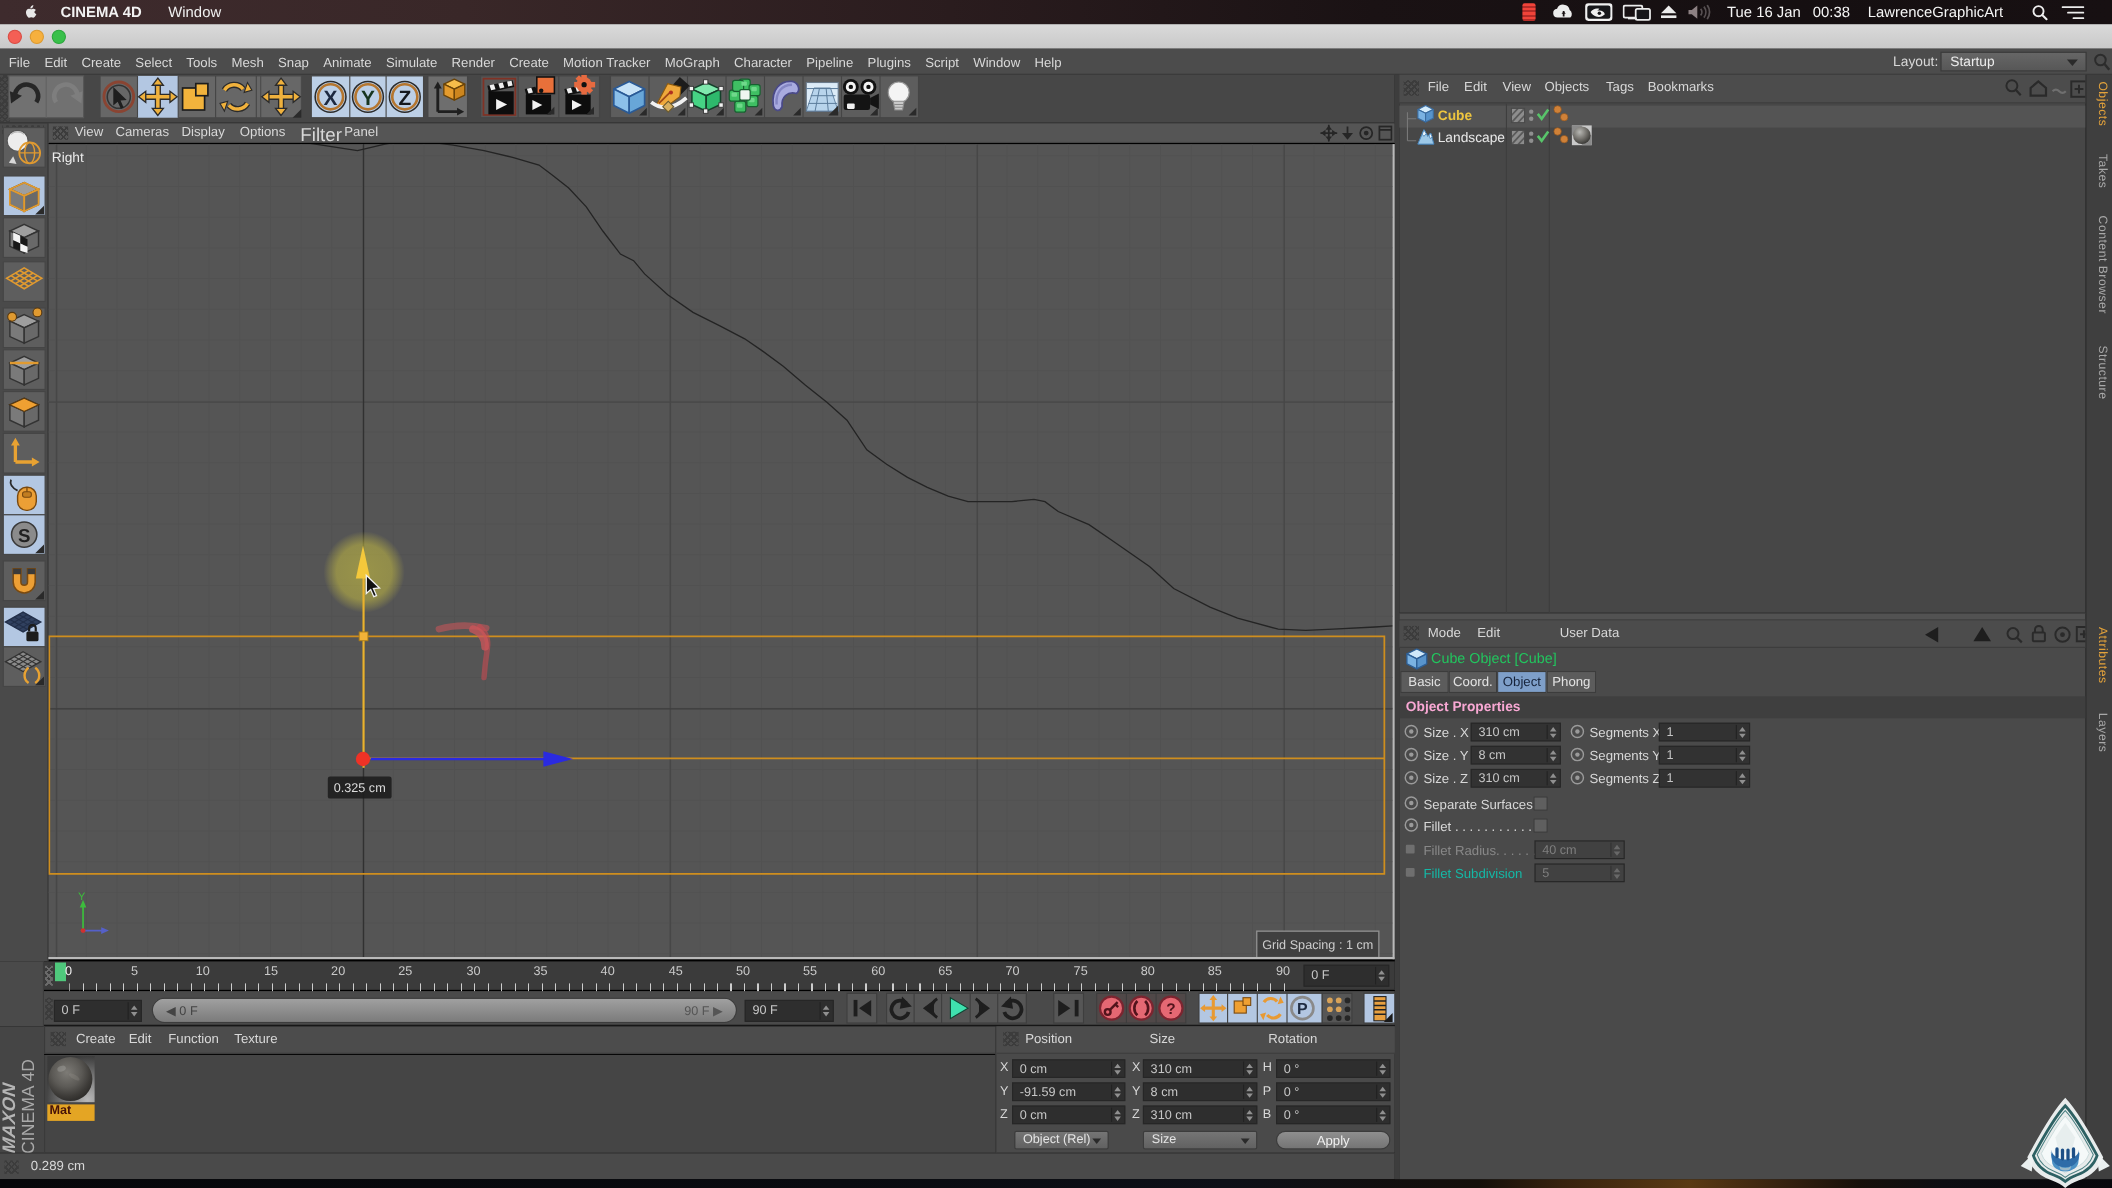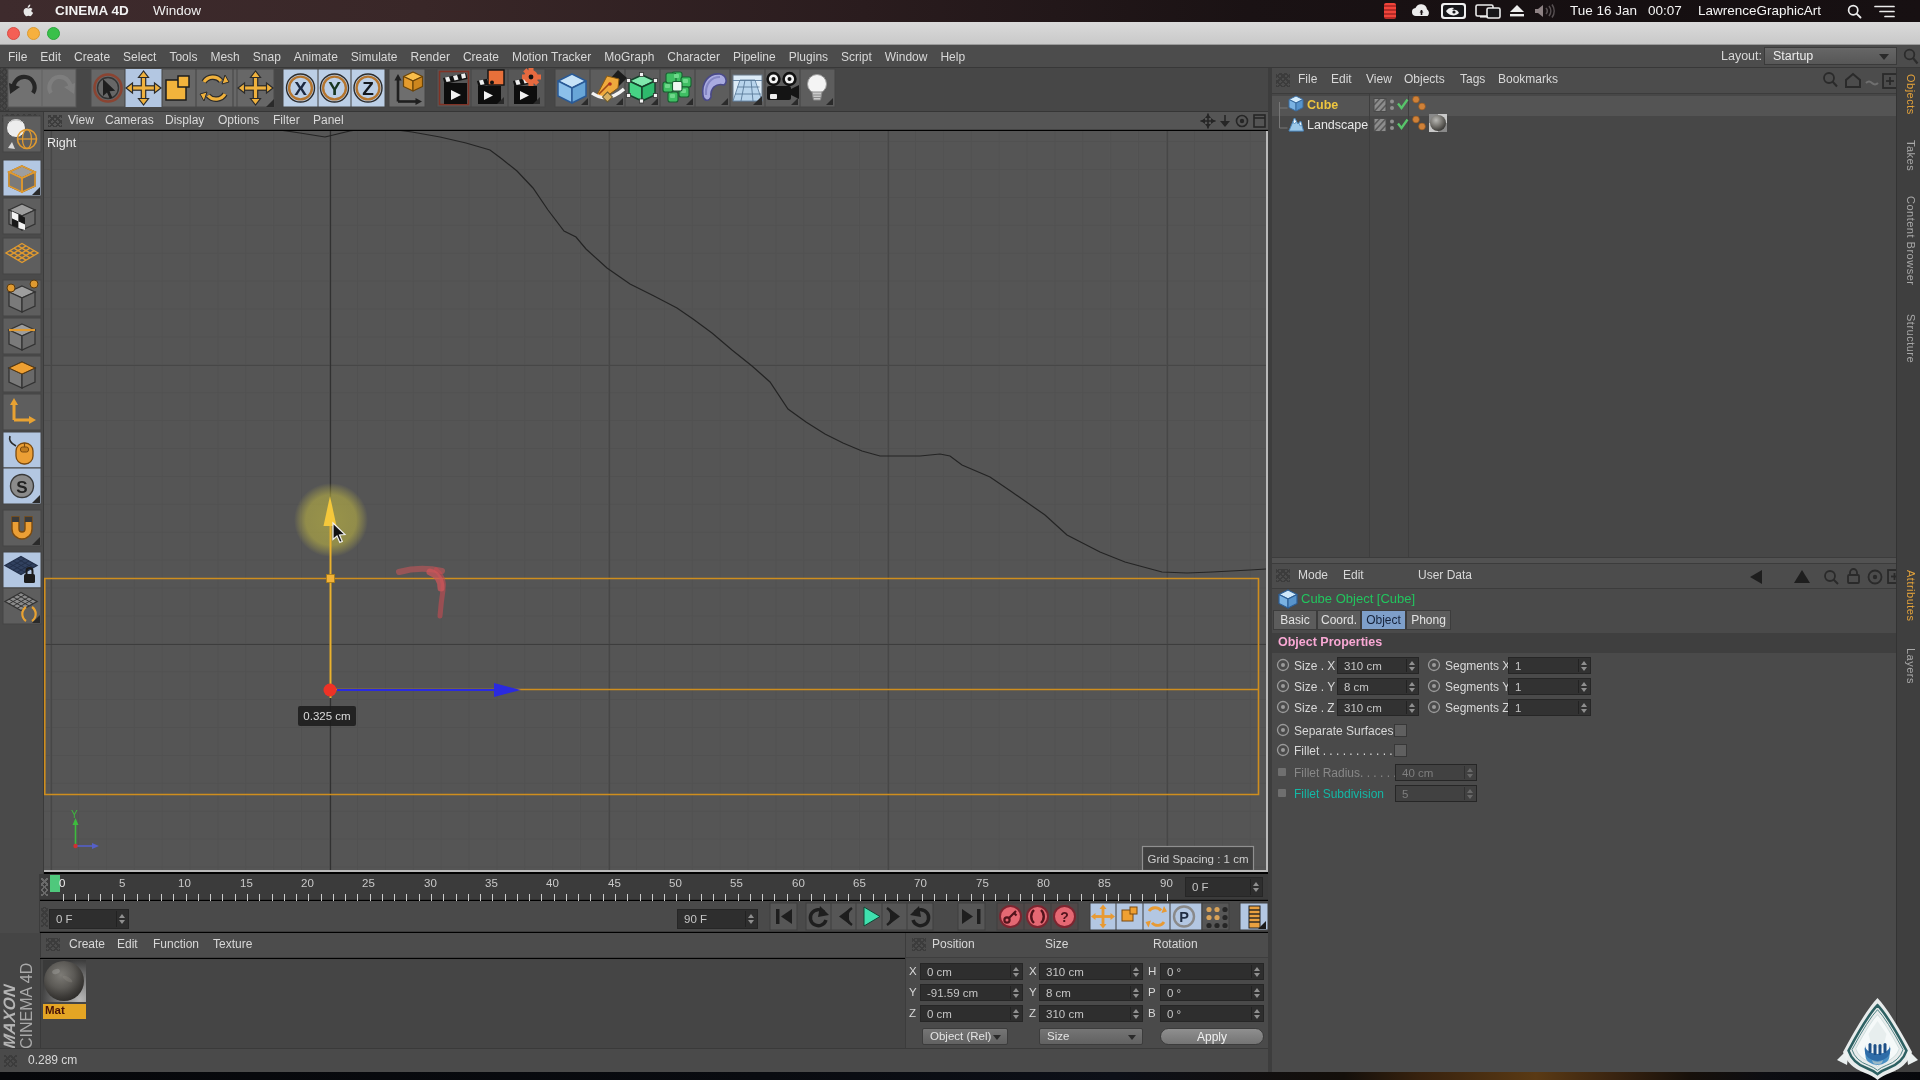--- a/index.html
+++ b/index.html
@@ -54,21 +54,21 @@
   </svg>
   <svg class="abs" style="left:1509px;top:4px" width="16" height="14" viewBox="0 0 16 14">
     <path fill="#ececec" d="M8 1l7 7H1z"></path>
       <rect x="1" y="10" width="14" height="2.4" fill="#ececec"></rect>
   </svg>
   <svg class="abs" style="left:1534px;top:4px" width="24" height="14" viewBox="0 0 24 14">
     <path fill="#8d8183" d="M1 5h3l5-4v12l-5-4H1z"></path>
     <path fill="none" stroke="#575052" stroke-width="1.6" d="M12 4a4.5 4.5 0 0 1 0 6 M15 2a8 8 0 0 1 0 10 M18 .5a11 11 0 0 1 0 13"></path>
   </svg>
   <span class="abs" style="left:1570px;top:3px;color:#f5f5f5;font-size:13.5px;">Tue 16 Jan</span>
-  <span class="abs" style="left:1648px;top:3px;color:#f5f5f5;font-size:13.5px;">00:07</span>
+  <span class="abs" style="left:1648px;top:3px;color:#f5f5f5;font-size:13.5px;">00:38</span>
   <span class="abs" style="left:1698px;top:3px;color:#f5f5f5;font-size:13.5px;">LawrenceGraphicArt</span>
   <svg class="abs" style="left:1847px;top:4px" width="15" height="15" viewBox="0 0 15 15">
     <circle cx="6.2" cy="6.2" r="4.6" fill="none" stroke="#ececec" stroke-width="1.7"></circle>
     <line x1="9.8" y1="9.8" x2="13.5" y2="13.5" stroke="#ececec" stroke-width="1.9" stroke-linecap="round"></line>
   </svg>
   <svg class="abs" style="left:1874px;top:5px" width="21" height="13" viewBox="0 0 21 13">
     <g stroke="#ececec" stroke-width="1.7" stroke-linecap="round">
       <line x1="1" y1="1.5" x2="20" y2="1.5"></line>
         <line x1="6" y1="6.5" x2="20" y2="6.5"></line>
         <line x1="11" y1="11.5" x2="20" y2="11.5"></line>
@@ -481,21 +481,21 @@
     <path d="M40,511 l-8,0 8,-8 Z" fill="#2a2a2a"></path>
   </svg>
 </div>
 
 <div class="abs" style="left:44px;top:112px;width:1224px;height:18px;background:#555;border-bottom:1px solid #444;">
   <div class="abs grip" style="left:4px;top:3px;width:14px;height:12px;"></div>
   <span class="abs mtxt" style="left:24px;top:1px;font-size:12px;">View</span>
   <span class="abs mtxt" style="left:61px;top:1px;font-size:12px;">Cameras</span>
   <span class="abs mtxt" style="left:121px;top:1px;font-size:12px;">Display</span>
   <span class="abs mtxt" style="left:174px;top:1px;font-size:12px;">Options</span>
-  <span class="abs mtxt" style="left:229px;top:1px;font-size:12px;">Filter</span>
+  <span class="abs mtxt" style="left:229px;top:1px;font-size:17px;">Filter</span>
   <span class="abs mtxt" style="left:269px;top:1px;font-size:12px;">Panel</span>
   <span class="abs mtxt" style="left:312px;top:1px;font-size:12px;margin-top:35px;">ProRender</span>
   <svg class="abs" style="left:1156px;top:1px" width="66" height="16" viewBox="0 0 66 16">
     <g stroke="#262626" stroke-width="1.6" fill="#262626">
       <path d="M8 1v14M1 8h14" stroke-linecap="round"></path>
       <path d="M8 1l-3 4h6zM8 15l-3-4h6zM1 8l4-3v6zM15 8l-4-3v6z" stroke="none"></path>
       <line x1="25" y1="2" x2="25" y2="9"></line>
       <path d="M25 14l-5-6h10z" stroke="none"></path>
       <circle cx="42" cy="8" r="5.5" fill="none"></circle>
       <circle cx="42" cy="8" r="2.2" stroke="none"></circle>
@@ -615,20 +615,25 @@
         <b></b>
       </span></div>
 </div>
 
 <div class="abs" id="playrow" style="left:0;top:901px;width:1268px;height:31px;background:#4a4a4a;border-bottom:1px solid #3a3a3a;">
   <div class="abs grip" style="left:41px;top:6px;width:7px;height:20px;"></div>
   <div class="fld" style="left:49px;top:8px;width:80px;height:20px;">0 F<span class="spin">
         <i></i>
         <b></b>
       </span></div>
+  <div class="abs" style="left:138px;top:6px;width:532px;height:23px;border-radius:12px;border:1px solid #3c3c3c;
+       background:linear-gradient(#a0a0a0,#7b7b7b);">
+    <span class="abs" style="left:12px;top:4px;color:#444;font-size:11.5px;">◀ 0 F</span>
+    <span class="abs" style="right:12px;top:4px;color:#555;font-size:11.5px;">90 F ▶</span>
+  </div>
   <div class="fld" style="left:677px;top:8px;width:81px;height:20px;">90 F<span class="spin">
         <i></i>
         <b></b>
       </span></div>
   <svg width="510" height="31" viewBox="758 901 510 31" style="position:absolute;left:758px;top:0;" font-family="Liberation Sans, sans-serif">
 
     <rect x="770" y="903" width="27" height="27" fill="#565656" stroke="#3e3e3e"></rect>
     <g fill="#1e1e1e">
         <rect x="776" y="909" width="3.5" height="15"></rect>
         <polygon points="792,909 792,924 781,916.5"></polygon>

